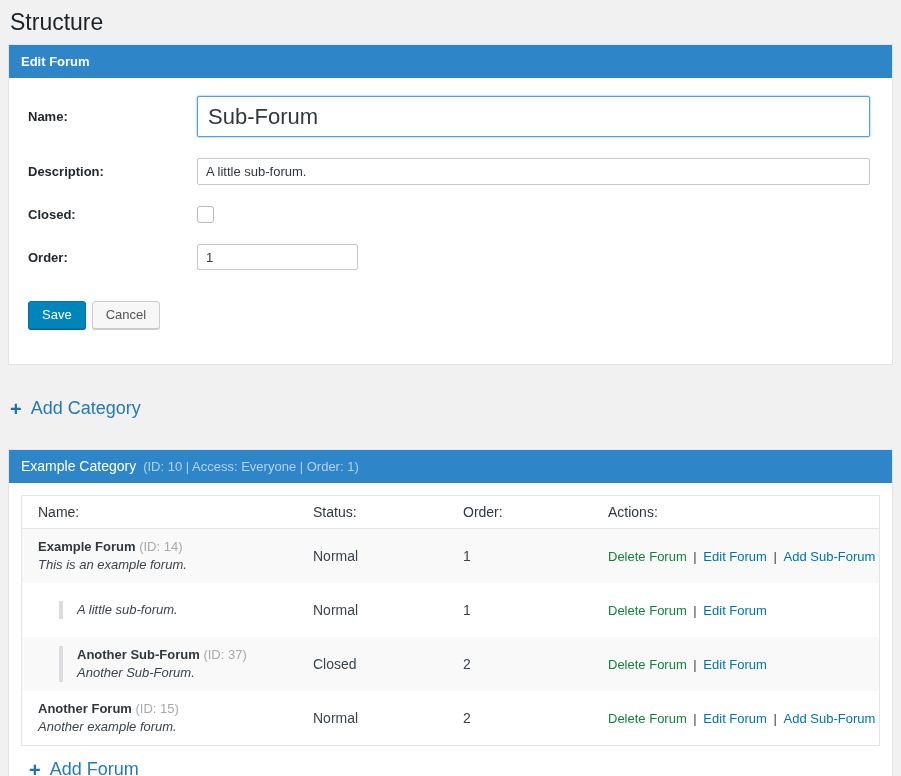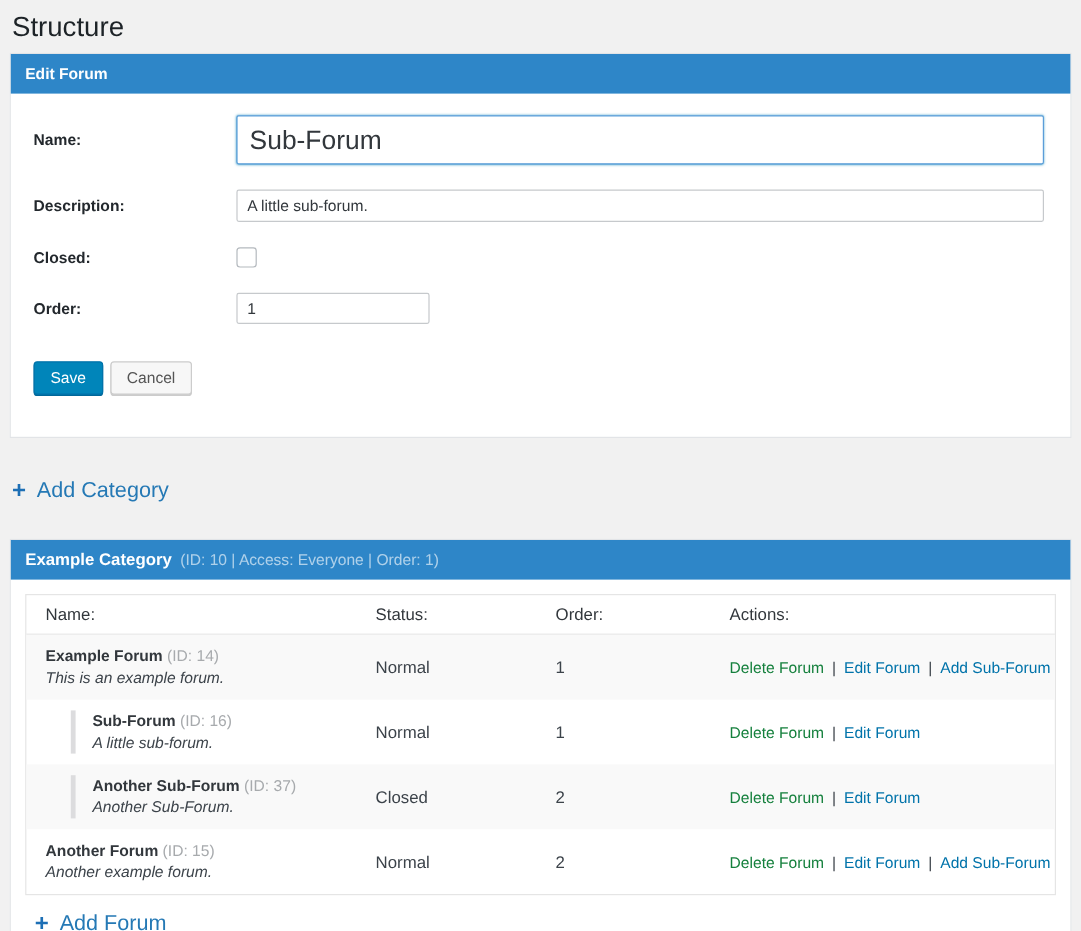--- a/index.html
+++ b/index.html
@@ -102,21 +102,21 @@
   .plus-icon {
     font-size: 20px;
     font-weight: 700;
     color: #1d6fb5;
     margin-right: 9px;
     line-height: 18px;
   }
   .add-label { font-size: 18px; color: #2579b5; }
   
   .cat-header-left { display: flex; align-items: baseline; }
-  .cat-title { font-size: 14px; font-weight: 700; }
+  .cat-title { font-size: 14px; font-weight: 400; }
   .cat-meta { font-size: 13px; font-weight: 400; color: rgba(255,255,255,.62); margin-left: 7px; }
   .cat-header-actions { font-size: 12px; font-weight: 400; }
   .cat-header-actions a { color: #fff; text-decoration: none; cursor: pointer; }
   .cat-sep { color: rgba(255,255,255,.9); padding: 0 4px; }
   .cat-body { padding: 12px 12px 0 12px; }
   
   .forum-table { border: 1px solid #e5e5e5; background: #fff; }
   .t-row {
     display: grid;
     grid-template-columns: 275px 150px 145px 1fr;
@@ -209,23 +209,20 @@
       </div>
     </div>
     <div class="t-cell status-cell">Normal</div>
     <div class="t-cell order-cell">1</div>
     <div class="t-cell actions-cell"><a class="action-delete">Delete Forum</a><span class="action-sep"> | </span><a class="action-link">Edit Forum</a><span class="action-sep"> | </span><a class="action-link">Add Sub-Forum</a></div>
   </div>
 
   <div class="t-row t-data">
     <div class="t-cell name-cell">
       <div class="name-inner indented">
-        <div class="forum-name">
-          <span class="fname">Sub-Forum</span> <span class="forum-id">(ID: 16)</span>
-        </div>
         <div class="forum-desc">A little sub-forum.</div>
       </div>
     </div>
     <div class="t-cell status-cell">Normal</div>
     <div class="t-cell order-cell">1</div>
     <div class="t-cell actions-cell"><a class="action-delete">Delete Forum</a><span class="action-sep"> | </span><a class="action-link">Edit Forum</a></div>
   </div>
 
   <div class="t-row t-data shaded">
     <div class="t-cell name-cell">

